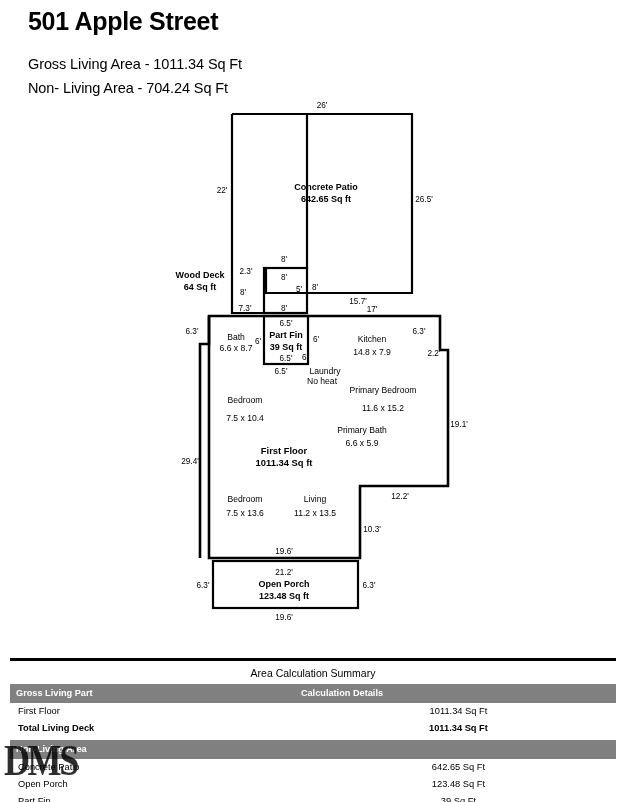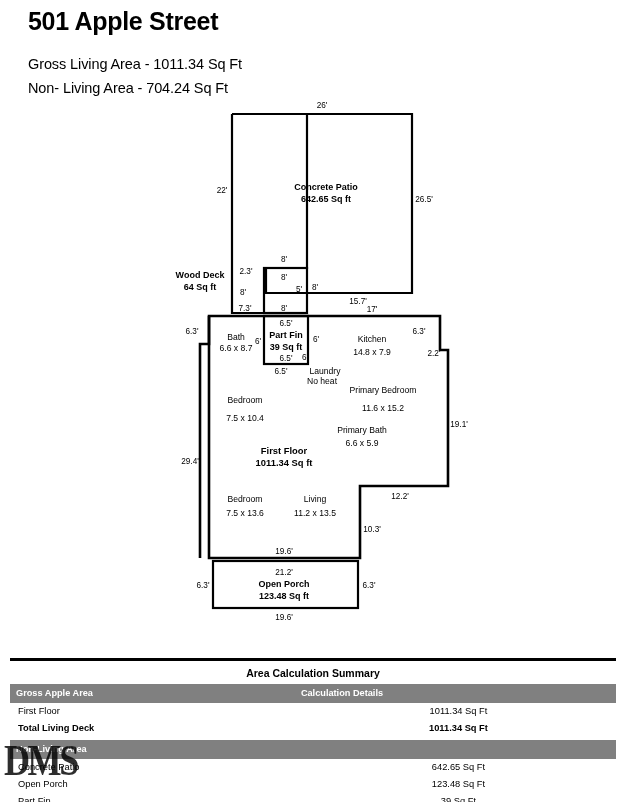--- a/index.html
+++ b/index.html
@@ -36,21 +36,21 @@
   .rmdim{font-size:8.6px;}
   .areaname{font-size:9px;font-weight:bold;}
   .areaname.big{font-size:9.4px;}
 
   
   .table-wrap{position:absolute;left:10px;top:658px;width:606px;}
   table{border-collapse:collapse;width:100%;table-layout:fixed;}
   td{padding:0;font-size:9.3px;line-height:15px;}
   .rule-top td{border-top:3px solid #000;height:3px;padding:0;font-size:0;line-height:0;}
   .title-row td{
-    text-align:center;font-weight:bold;font-size:10.5px;
+    text-align:center;font-weight:normal;font-size:10.5px;
     padding:2px 0 3px 0;
   }
   .band td{
     background:#808080;color:#fff;font-weight:bold;font-size:9.2px;
     padding:2px 0 2px 0;
   }
   .band td.c1{padding-left:6px;text-align:left;}
   .band td.c2{text-align:left;}
   .data td{padding:1px 0 1px 0;}
   .data td.c1{padding-left:8px;text-align:left;}
@@ -191,21 +191,21 @@
           <col style="width:52%">
         </colgroup>
       <tbody>
         <tr class="rule-top">
             <td colspan="2"></td>
           </tr>
         <tr class="title-row">
           <td colspan="2">Area Calculation Summary</td>
         </tr>
         <tr class="band">
-          <td class="c1">Gross Apple Area</td>
+          <td class="c1">Gross Living Part</td>
           <td class="c2">Calculation Details</td>
         </tr>
         <tr class="data">
           <td class="c1">First Floor</td>
           <td class="c2">1011.34 Sq Ft</td>
         </tr>
         <tr class="data">
           <td class="c1 bold">Total Living Deck</td>
           <td class="c2 bold">1011.34 Sq Ft</td>
         </tr>

